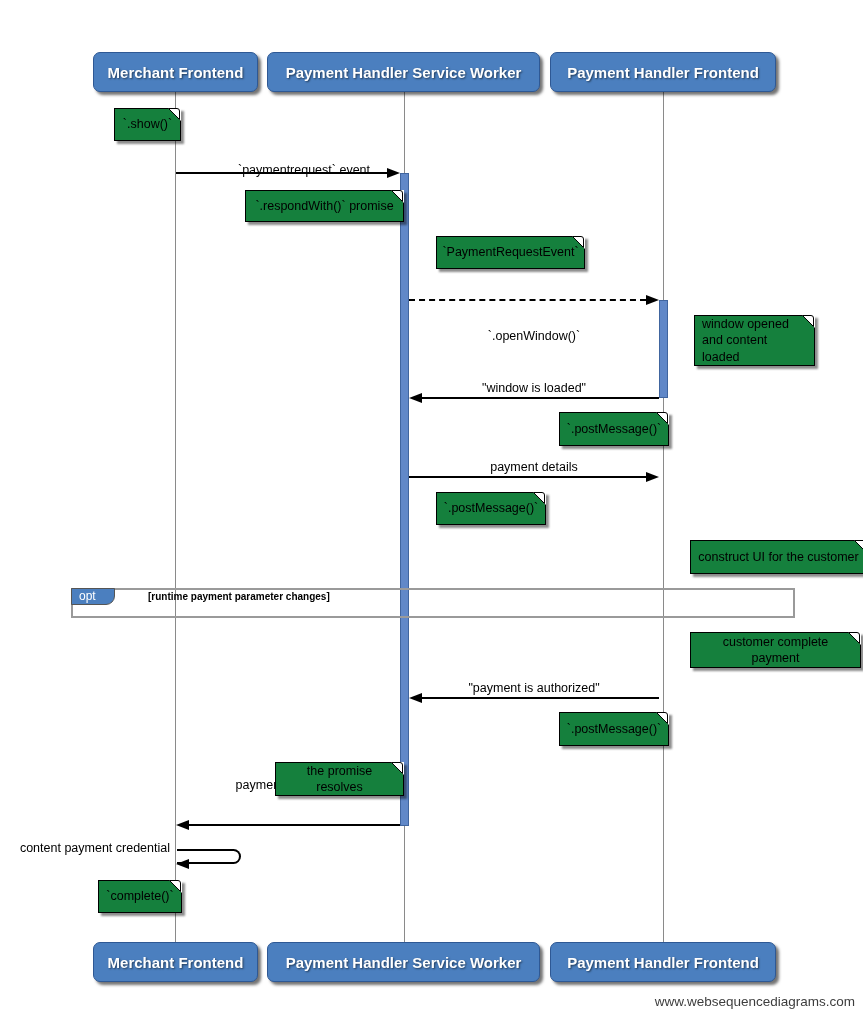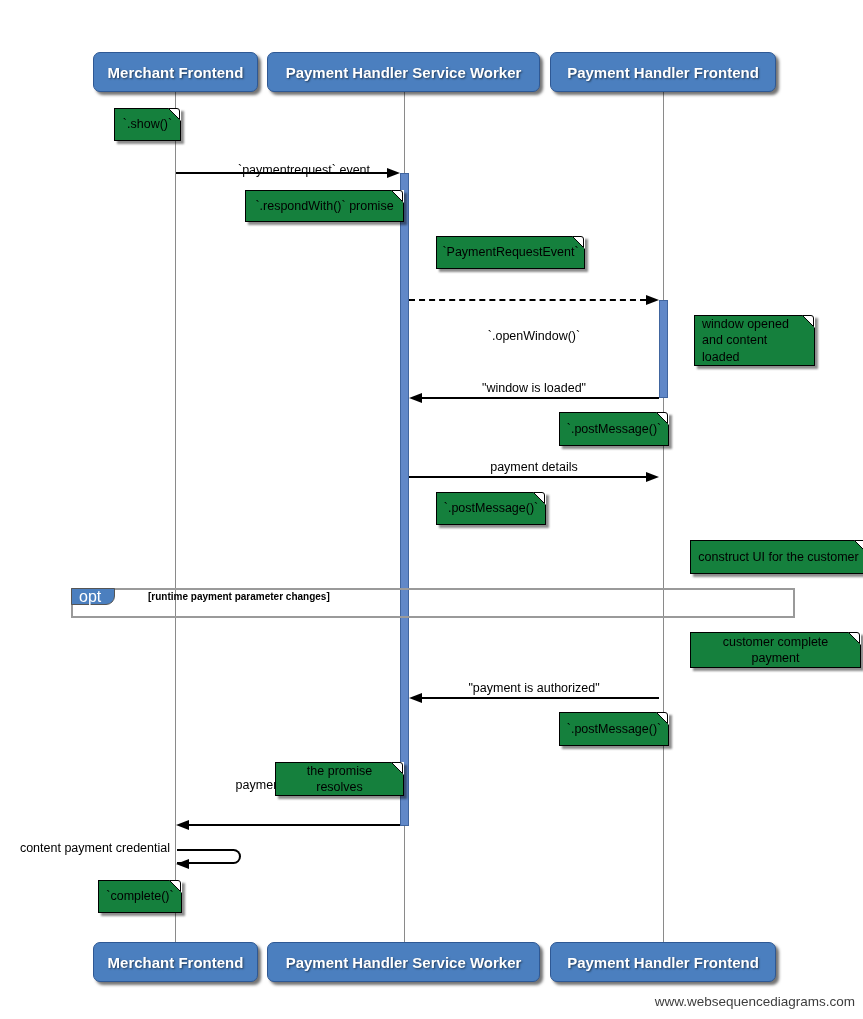--- a/index.html
+++ b/index.html
@@ -53,21 +53,21 @@
     position:absolute; left:8px; top:841px; width:162px; text-align:right;
     font-size:12.5px; white-space:nowrap;
   }
   .opt-frame {
     position:absolute; left:71px; top:588px; width:724px; height:30px;
     border:2px solid #9a9a9a; box-sizing:border-box;
   }
   .opt-tab {
     position:absolute; left:-2px; top:-2px; width:44px; height:17px;
     background:#4b7fbf; border:1px solid #555; border-bottom-right-radius:9px;
-    color:#fff; font-size:16px; line-height:15px; padding-left:7px; box-sizing:border-box;
+    color:#fff; font-size:12px; line-height:15px; padding-left:7px; box-sizing:border-box;
   }
   .opt-cond {
     position:absolute; left:75px; top:1px; font-weight:bold; font-size:10px; white-space:nowrap;
   }
   .watermark {
     position:absolute; right:8px; top:994px; font-size:13.5px; color:#3d3d3d;
   }
 </style>
 </head>
 <body>

